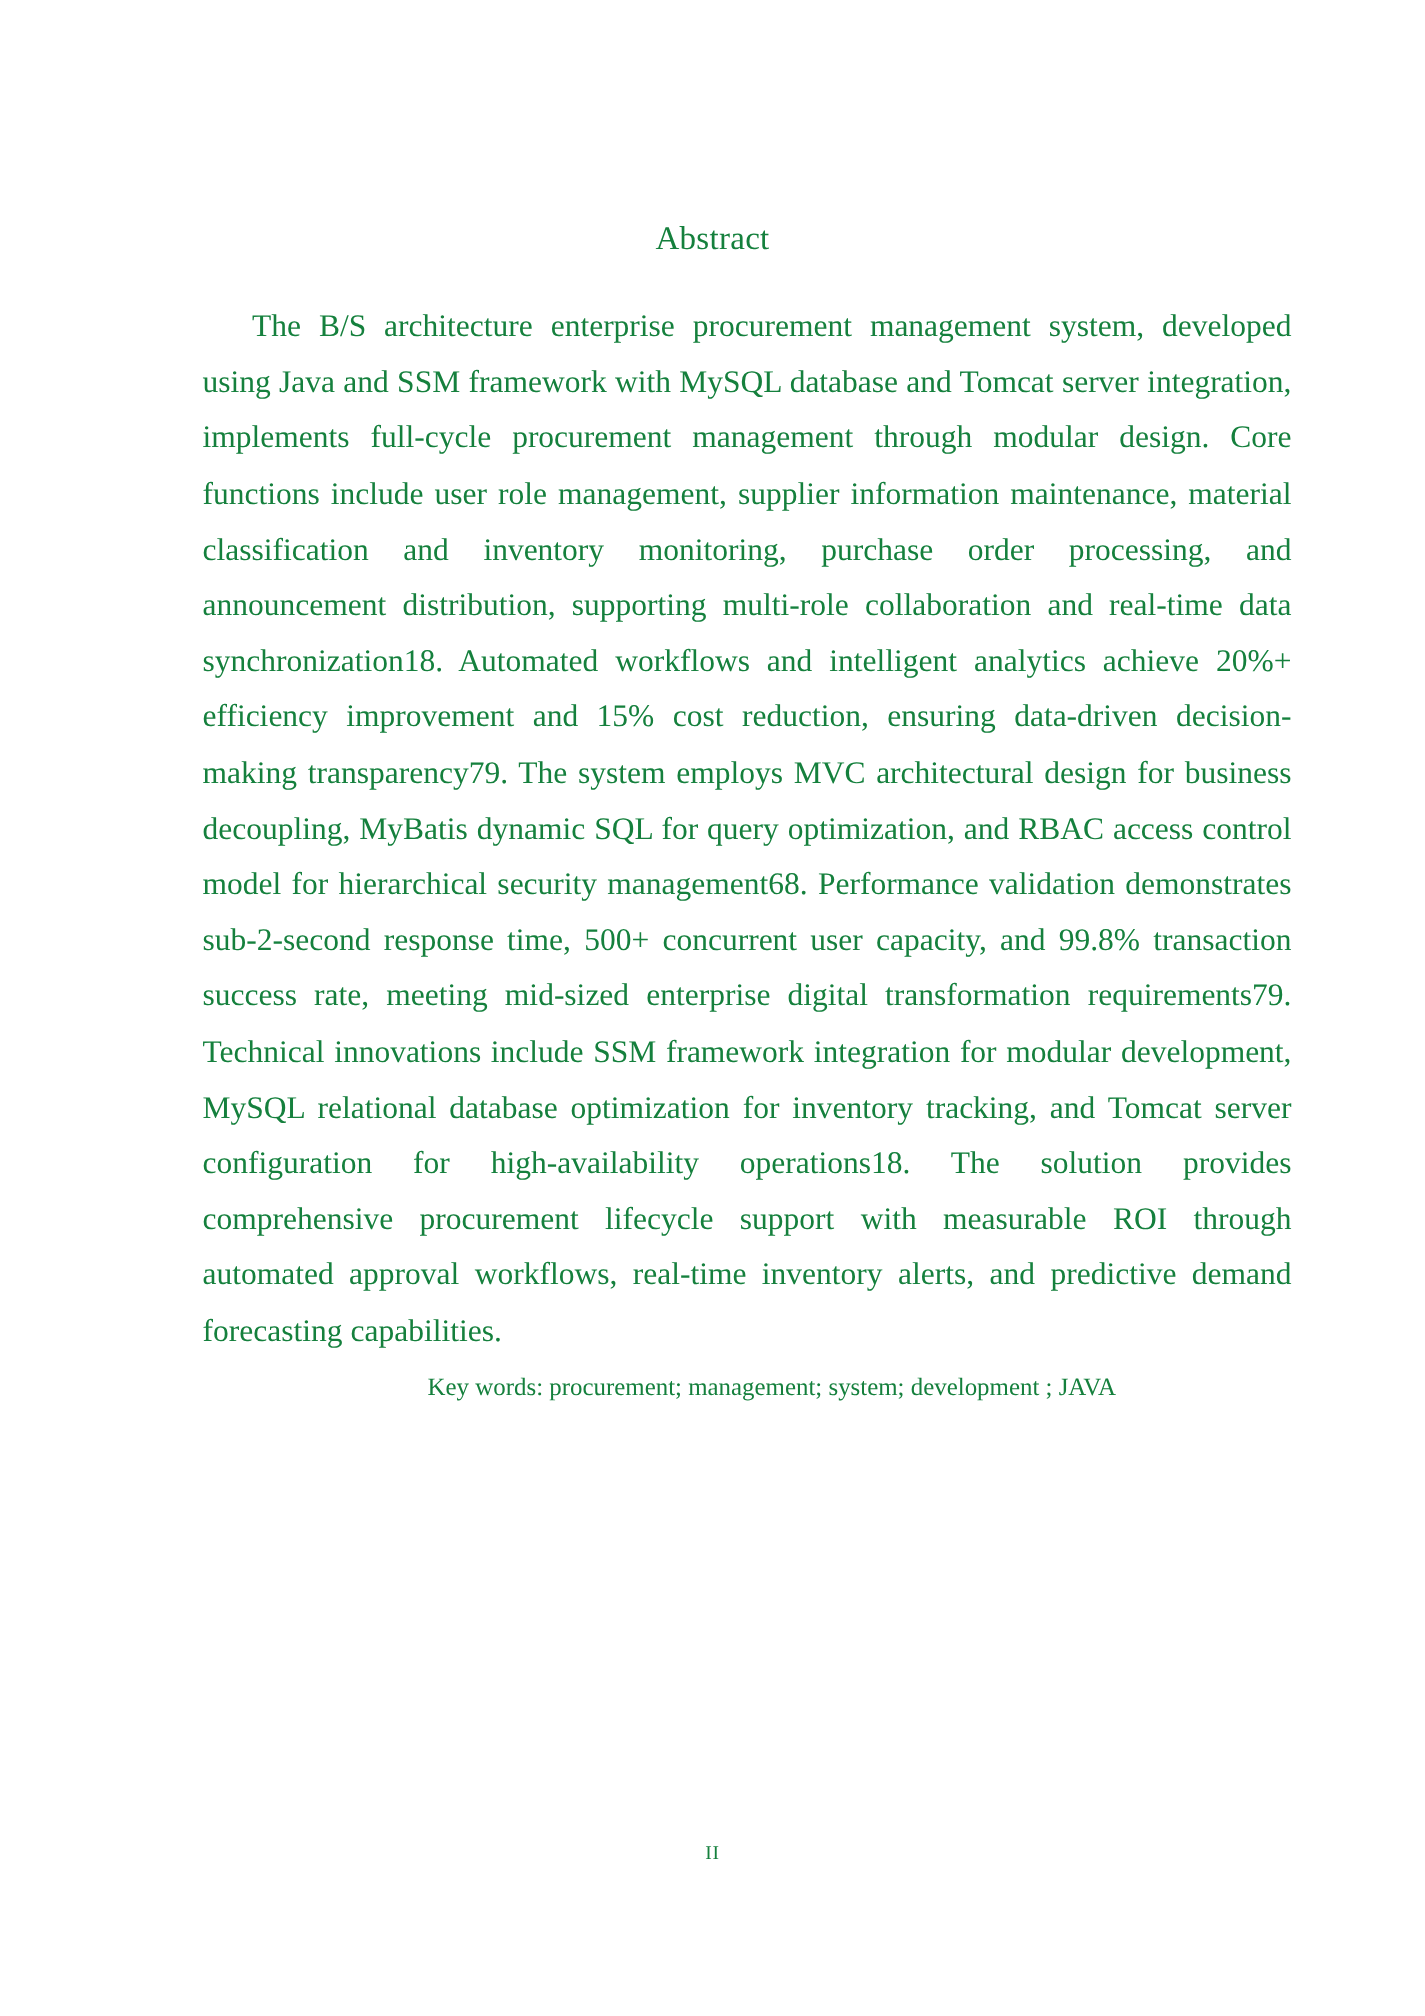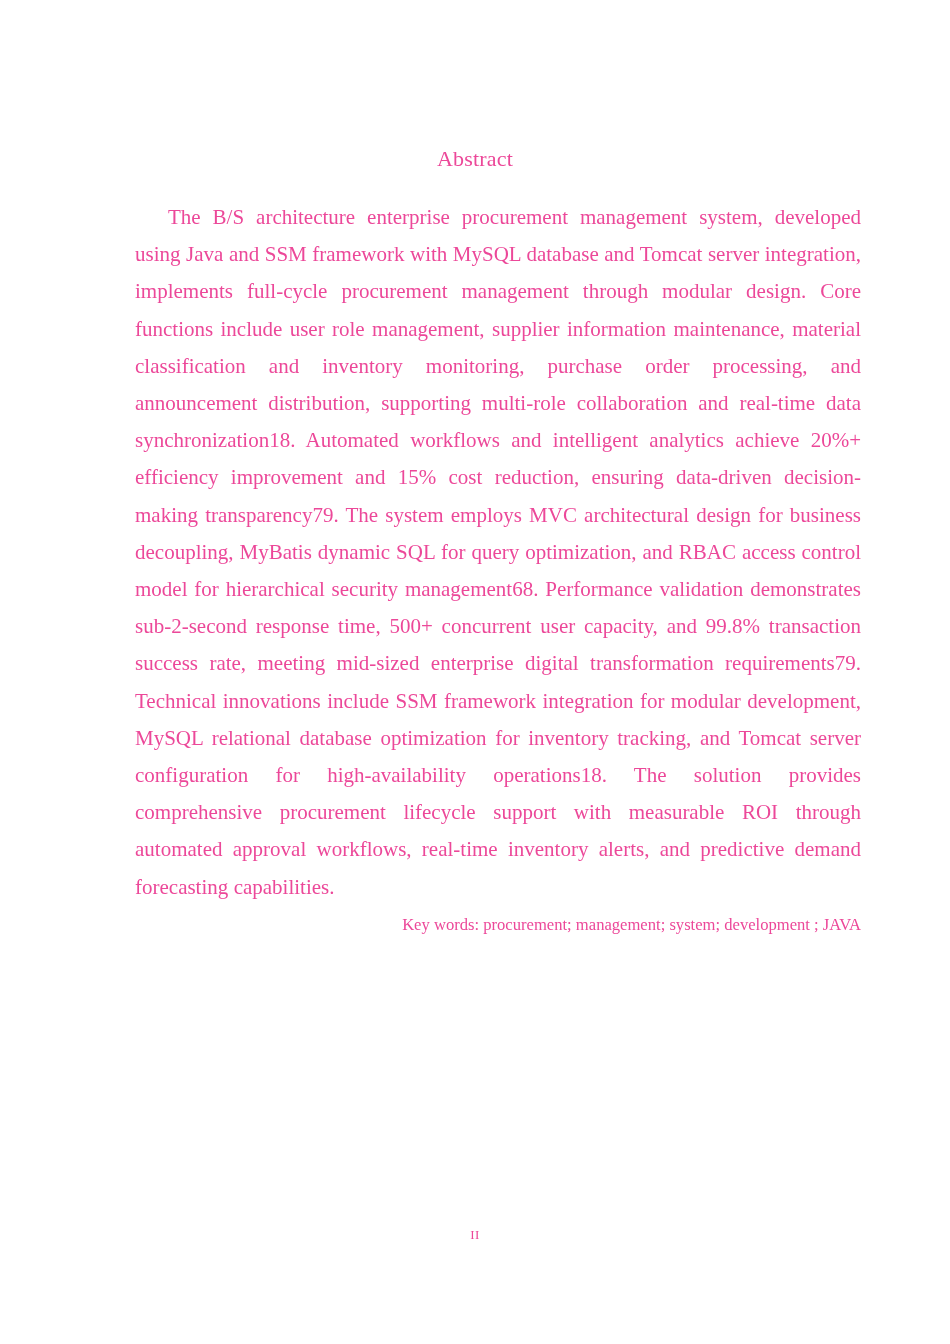--- a/index.html
+++ b/index.html
@@ -8,21 +8,21 @@
     background: #ffffff;
   }
   .page {
     position: relative;
     width: 950px;
     height: 1344px;
     background: #ffffff;
     margin: 0 auto;
     overflow: hidden;
     font-family: "Liberation Serif", "DejaVu Serif", serif;
-    color: #ec4899;
+    color: #15803d;
     -webkit-font-smoothing: antialiased;
   }
 
   .page-title {
     position: absolute;
     top: 144px;
     left: 0;
     width: 950px;
     text-align: center;
     font-size: 22px;
@@ -47,21 +47,21 @@
     text-justify: inter-word;
     text-indent: 33px;
     hyphens: none;
     word-spacing: 0.1px;
   }
 
   .keywords-line {
     margin: 0;
     font-size: 16.6px;
     line-height: 37.2px;
-    text-align: right;
+    text-align: center;
     text-indent: 33px;
     white-space: pre-wrap;
   }
 
   .page-number {
     position: absolute;
     top: 1226px;
     left: 0;
     width: 950px;
     text-align: center;

